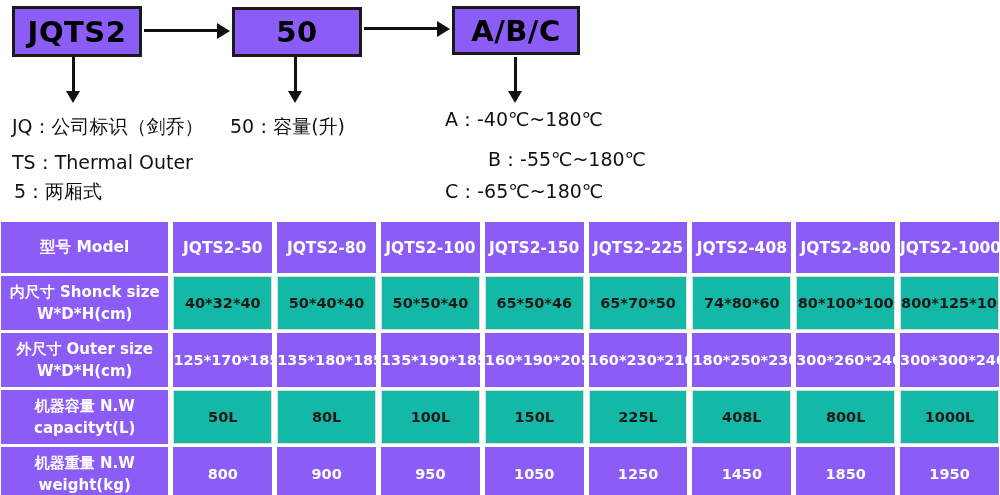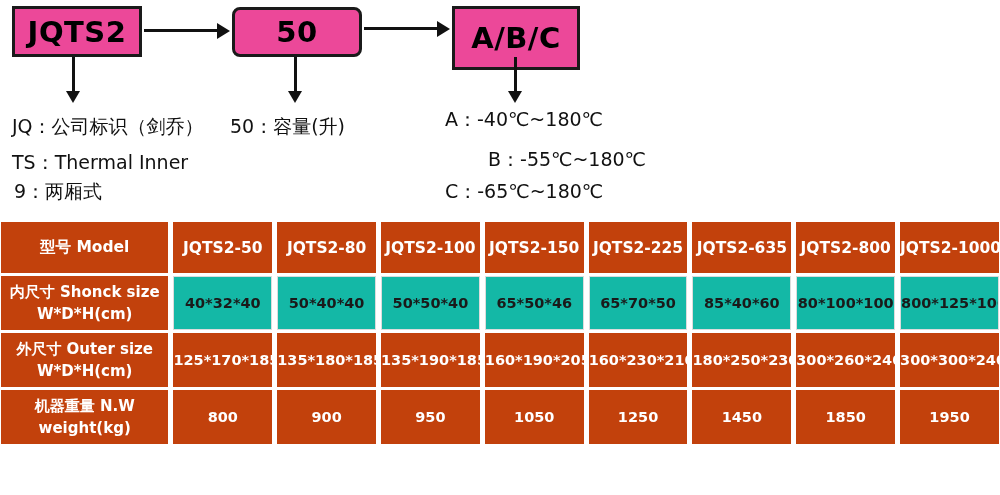--- a/index.html
+++ b/index.html
@@ -8,28 +8,28 @@
     position: relative;
     background: #ffffff;
     font-family: "DejaVu Sans", "Liberation Sans", sans-serif;
     color: #111;
   }
 
   
   .flowbox {
     position: absolute;
     border: 3px solid #1a1a1a;
-    background: #ec4899;
+    background: #8b5cf6;
     display: flex; align-items: center; justify-content: center;
     font-weight: bold; font-size: 29px; color: #000;
     letter-spacing: 0.5px;
   }
   #box1 { left: 12px;  top: 6px; width: 130px; height: 51px; }
-  #box2 { left: 232px; top: 7px; width: 130px; height: 50px; border-radius: 8px; }
-  #box3 { left: 452px; top: 6px; width: 128px; height: 64px; }
+  #box2 { left: 232px; top: 7px; width: 130px; height: 50px; }
+  #box3 { left: 452px; top: 6px; width: 128px; height: 49px; }
 
   .harrow { position: absolute; height: 3px; background: #111; }
   .harrow::after {
     content: ""; position: absolute; right: -12px; top: -6.5px;
     border-left: 13px solid #111;
     border-top: 8px solid transparent; border-bottom: 8px solid transparent;
   }
   #harrow1 { left: 144px; top: 29px; width: 74px; }
   #harrow2 { left: 364px; top: 27px; width: 74px; }
 
@@ -61,41 +61,41 @@
     position: absolute; left: -4px; top: 219px;
     width: 1008px; table-layout: fixed;
     border-collapse: separate; border-spacing: 5px 3px;
   }
   .spec th, .spec td {
     padding: 0; text-align: center; vertical-align: middle;
     font-weight: bold; white-space: nowrap; overflow: hidden;
   }
   .spec th { height: 51px; font-size: 15.5px; }
   .spec td { height: 54px; }
-  .blue  { background: #c2410c; color: #ffffff; }
+  .blue  { background: #8b5cf6; color: #ffffff; }
   .lightcell { background: #14b8a6; color: #1a1a1a; border: 1px solid #dcdcdc; }
   .val   { font-size: 14.5px; }
   .lblcell .l1, .lblcell .l2 { font-size: 15px; line-height: 22px; font-weight: bold; }
 </style>
 </head>
 <body>
 
 <div class="flowbox" id="box1">JQTS2</div>
 <div class="harrow" id="harrow1"></div>
 <div class="flowbox" id="box2">50</div>
 <div class="harrow" id="harrow2"></div>
 <div class="flowbox" id="box3">A/B/C</div>
 
 <div class="varrow" id="varrow1"></div>
 <div class="varrow" id="varrow2"></div>
 <div class="varrow" id="varrow3"></div>
 
 <div class="note" id="note-jq">JQ：公司标识（剑乔）</div>
-<div class="note" id="note-ts">TS：Thermal Inner</div>
-<div class="note" id="note-two">9：两厢式</div>
+<div class="note" id="note-ts">TS：Thermal Outer</div>
+<div class="note" id="note-two">5：两厢式</div>
 <div class="note" id="note-cap">50：容量(升)</div>
 <div class="note" id="note-a">A：-40℃~180℃</div>
 <div class="note" id="note-b">B：-55℃~180℃</div>
 <div class="note" id="note-c">C：-65℃~180℃</div>
 
 <table class="spec">
   <colgroup>
     <col style="width:166px">
     <col style="width:98px">
       <col style="width:98px">
@@ -107,55 +107,69 @@
       <col style="width:98px">
   </colgroup>
   <tbody>
       <tr>
     <th class="blue">型号 Model</th>
     <th class="blue">JQTS2-50</th>
     <th class="blue">JQTS2-80</th>
     <th class="blue">JQTS2-100</th>
     <th class="blue">JQTS2-150</th>
     <th class="blue">JQTS2-225</th>
-    <th class="blue">JQTS2-635</th>
+    <th class="blue">JQTS2-408</th>
     <th class="blue">JQTS2-800</th>
     <th class="blue">JQTS2-1000</th>
   </tr>
 
   <tr>
     <td class="blue lblcell">
       <div class="l1">内尺寸 Shonck size</div>
       <div class="l2">W*D*H(cm)</div>
     </td>
     <td class="lightcell val">40*32*40</td>
     <td class="lightcell val">50*40*40</td>
     <td class="lightcell val">50*50*40</td>
     <td class="lightcell val">65*50*46</td>
     <td class="lightcell val">65*70*50</td>
-    <td class="lightcell val">85*40*60</td>
+    <td class="lightcell val">74*80*60</td>
     <td class="lightcell val">80*100*100</td>
     <td class="lightcell val">800*125*100</td>
   </tr>
 
   <tr>
     <td class="blue lblcell">
       <div class="l1">外尺寸 Outer size</div>
       <div class="l2">W*D*H(cm)</div>
     </td>
     <td class="blue val">125*170*185</td>
     <td class="blue val">135*180*185</td>
     <td class="blue val">135*190*185</td>
     <td class="blue val">160*190*205</td>
     <td class="blue val">160*230*210</td>
     <td class="blue val">180*250*230</td>
     <td class="blue val">300*260*240</td>
     <td class="blue val">300*300*240</td>
   </tr>
 
+  <tr>
+    <td class="blue lblcell">
+      <div class="l1">机器容量 N.W</div>
+      <div class="l2">capacityt(L)</div>
+    </td>
+    <td class="lightcell val">50L</td>
+    <td class="lightcell val">80L</td>
+    <td class="lightcell val">100L</td>
+    <td class="lightcell val">150L</td>
+    <td class="lightcell val">225L</td>
+    <td class="lightcell val">408L</td>
+    <td class="lightcell val">800L</td>
+    <td class="lightcell val">1000L</td>
+  </tr>
 
   <tr>
     <td class="blue lblcell">
       <div class="l1">机器重量 N.W</div>
       <div class="l2">weight(kg)</div>
     </td>
     <td class="blue val">800</td>
     <td class="blue val">900</td>
     <td class="blue val">950</td>
     <td class="blue val">1050</td>

